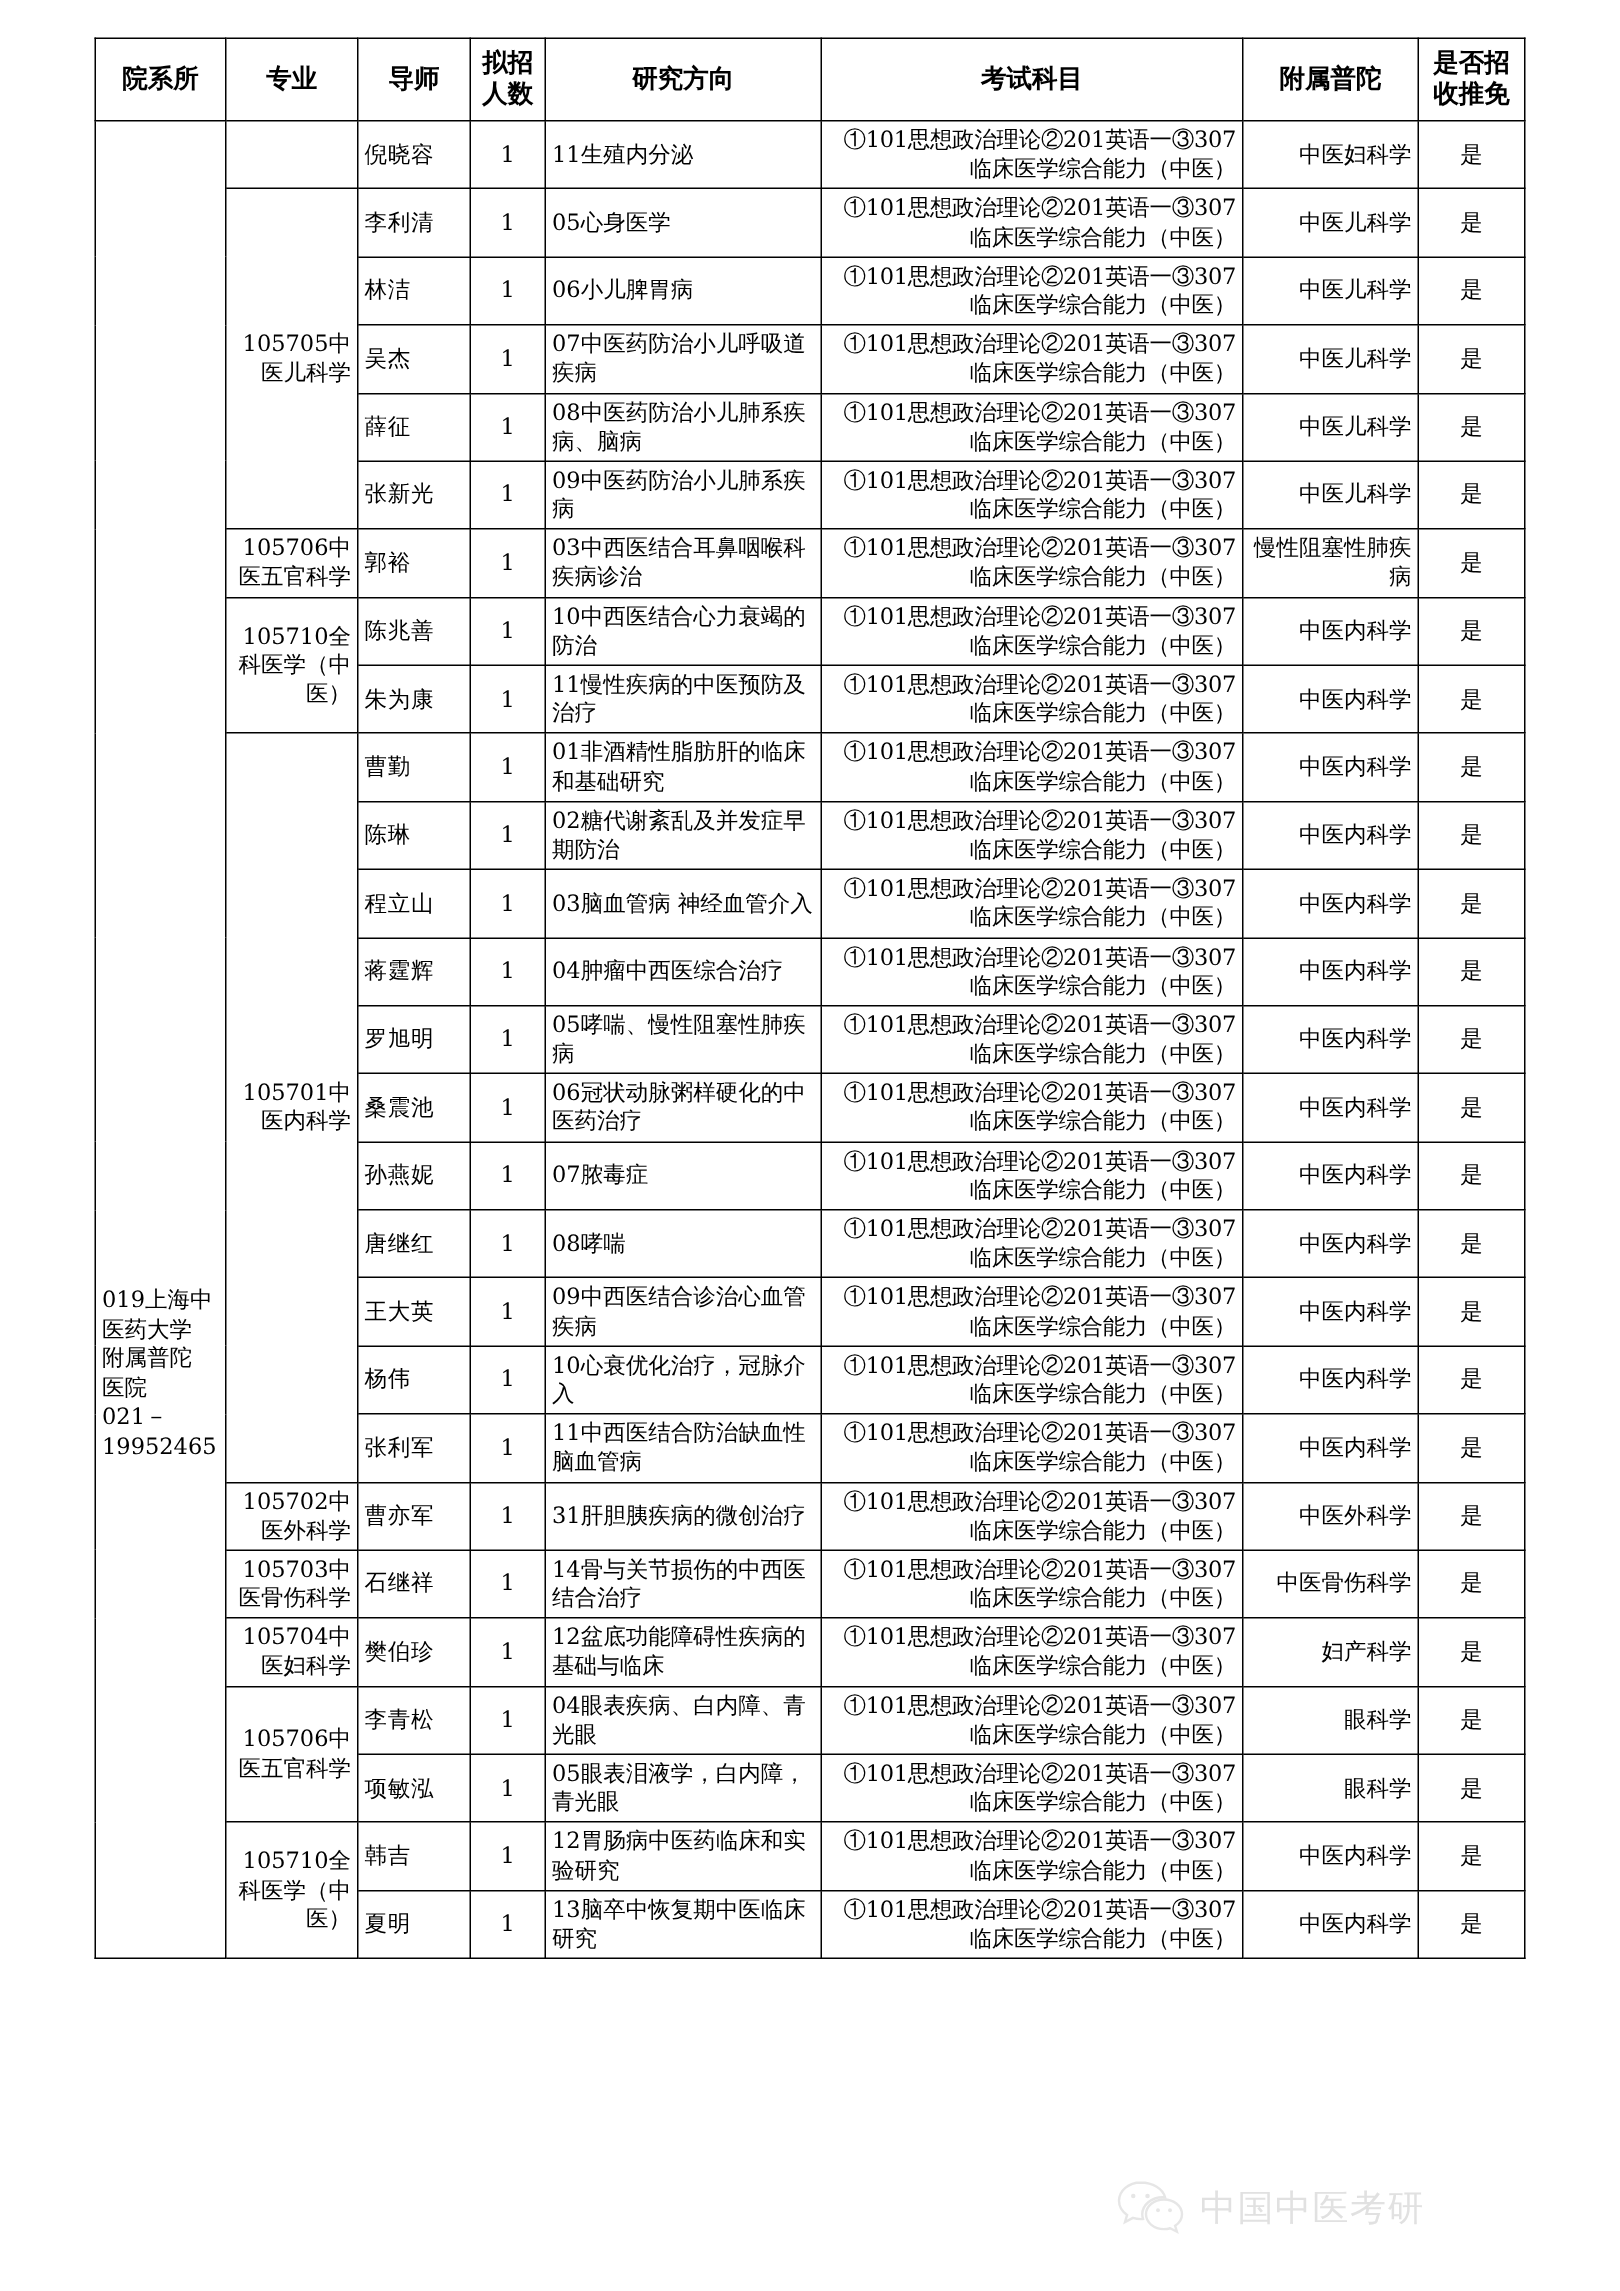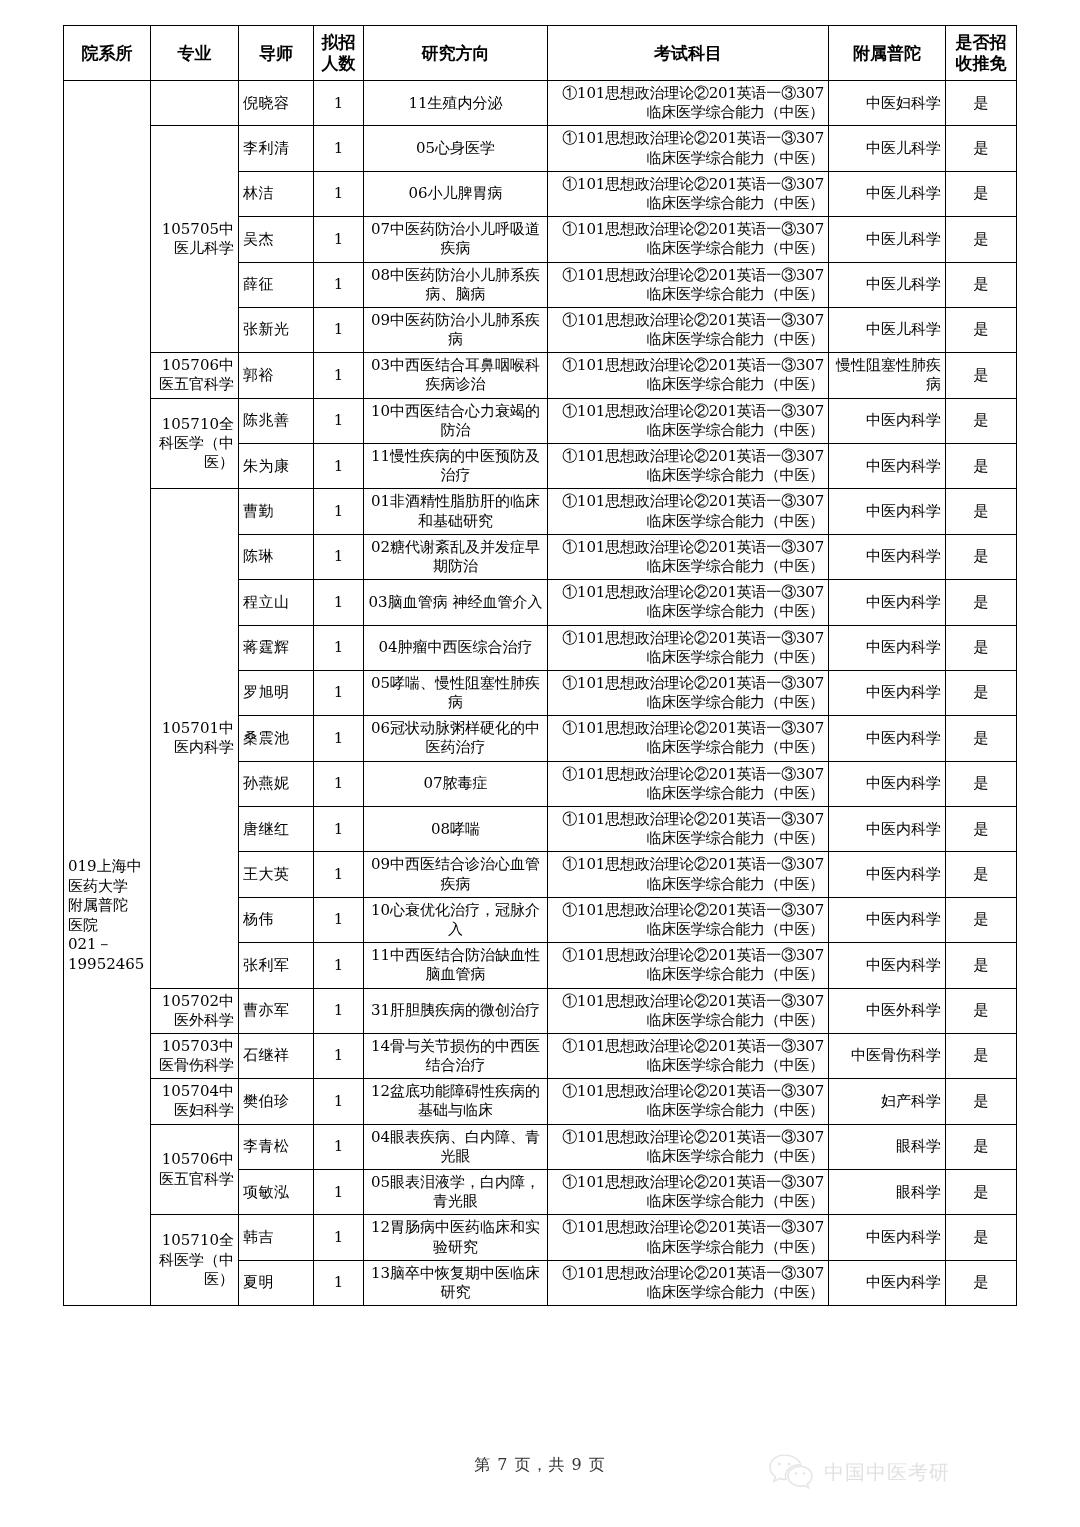--- a/index.html
+++ b/index.html
@@ -88,21 +88,21 @@
   td.advisor {
     font-size: 16px;
     letter-spacing: 0.5px;
   }
   td.quota {
     text-align: center;
     font-size: 14px;
     font-family: "DejaVu Serif", "Liberation Serif", serif;
   }
   td.direction {
-    text-align: center;
+    text-align: left;
     font-size: 15px;
     line-height: 1.26;
   }
   td.exam {
     text-align: right;
     font-size: 14.5px;
     line-height: 1.26;
     letter-spacing: -0.2px;
   }
   td.retest {
@@ -130,21 +130,21 @@
   .watermark {
     position: absolute;
     right: 18px;
     top: 1452px;
     display: flex;
     align-items: center;
     gap: 10px;
     opacity: 0.55;
   }
   .watermark .wm-text {
-    font-size: 20px;
+    font-size: 24px;
     color: #c9c9c9;
     font-family: "DejaVu Sans", "Liberation Sans", sans-serif;
     letter-spacing: 1px;
     text-shadow: 0 1px 0 #ffffff;
   }
   .wechat-icon {
     width: 46px;
     height: 40px;
     position: relative;
   }
@@ -419,21 +419,20 @@
             <td class="quota">1</td>
             <td class="direction">13脑卒中恢复期中医临床研究</td>
             <td class="exam">①101思想政治理论②201英语一③307临床医学综合能力（中医）</td>
             <td class="retest">中医内科学</td>
             <td class="recom">是</td>
           </tr>
         </tbody>
     </table>
   </div>
 
-  <div class="footer">第 7 页，共 9 页</div>
 
   <div class="watermark">
     <span class="wechat-icon">
       <svg width="46" height="40" viewBox="0 0 46 40" xmlns="http://www.w3.org/2000/svg">
         <path d="M16.5 3C8.3 3 2 8.6 2 15.2c0 3.8 2.1 7.2 5.4 9.4L6 29.4l5.3-2.8c1.6.5 3.4.8 5.2.8.5 0 1 0 1.5-.1-.3-1-.5-2-.5-3.1 0-6.3 6.1-11.4 13.7-11.4.5 0 1 0 1.5.1C31.3 7.4 24.6 3 16.5 3z" fill="none" stroke="#d2d2d2" stroke-width="1.6"></path>
         <circle cx="11.5" cy="12" r="1.5" fill="#d2d2d2"></circle>
         <circle cx="21" cy="12" r="1.5" fill="#d2d2d2"></circle>
         <path d="M44 24.2c0-5.5-5.4-9.9-12-9.9s-12 4.4-12 9.9c0 5.5 5.4 9.9 12 9.9 1.4 0 2.8-.2 4.1-.6l4.5 2.3-1.2-3.9c2.8-1.8 4.6-4.6 4.6-7.7z" fill="none" stroke="#d2d2d2" stroke-width="1.6"></path>
         <circle cx="28" cy="21.5" r="1.3" fill="#d2d2d2"></circle>
         <circle cx="36" cy="21.5" r="1.3" fill="#d2d2d2"></circle>

